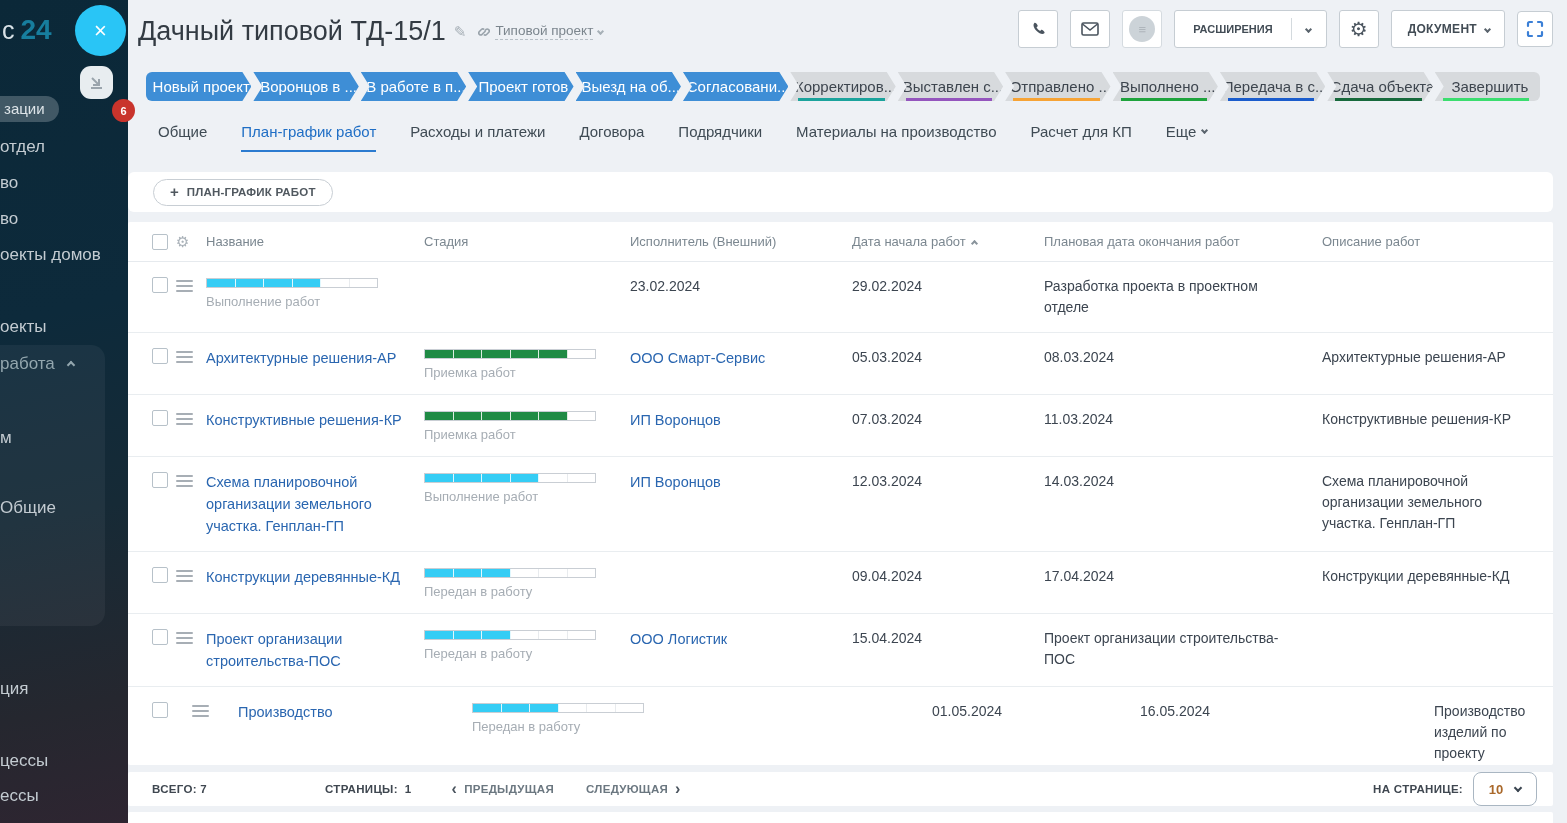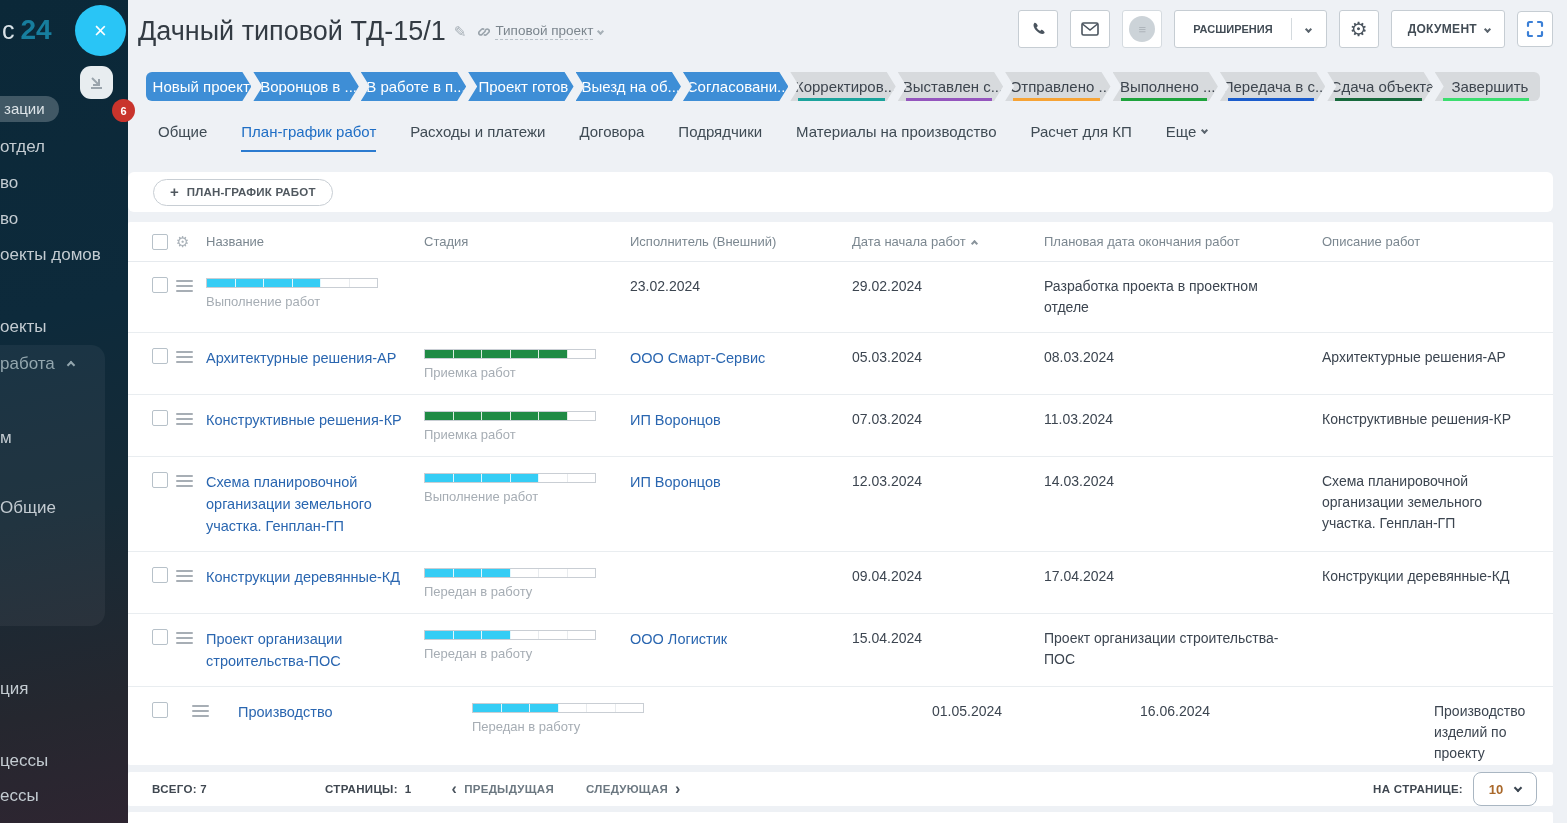--- a/index.html
+++ b/index.html
@@ -485,21 +485,21 @@
               <i style="background: rgb(53, 205, 245); border-right-color: rgba(255, 255, 255, 0.85);"></i>
               <i style="background: rgb(53, 205, 245); border-right-color: rgba(255, 255, 255, 0.85);"></i>
               <i></i>
               <i></i>
               <i></i>
             </div>
             <div class="stage-lbl">Передан в работу</div>
           </div>
         <div><a class="exec-link"></a></div>
         <div class="cell-text">01.05.2024</div>
-        <div class="cell-text">16.06.2024</div>
+        <div class="cell-text">16.05.2024</div>
         <div class="cell-text">Производство изделий по проекту</div>
       </div>
     </div>
 
     <div class="footer-panel">
       <span class="f-item">
         <span>ВСЕГО:</span>
         <span>7</span>
       </span>
       <span class="spacer-a"></span>

